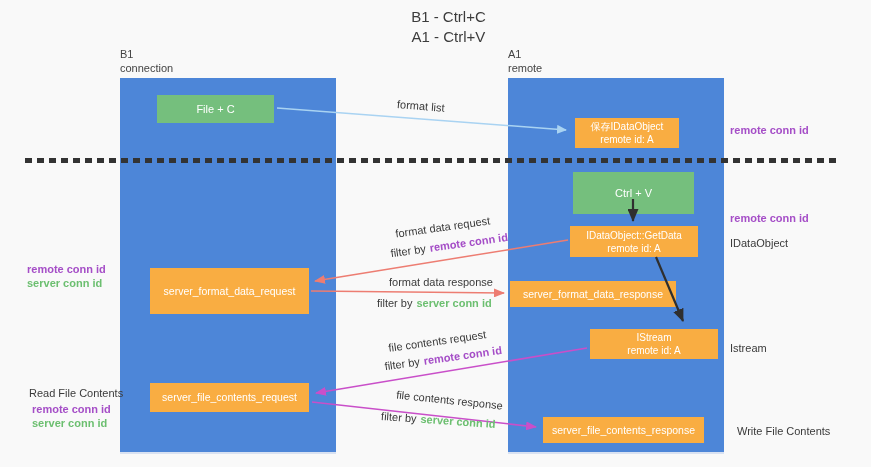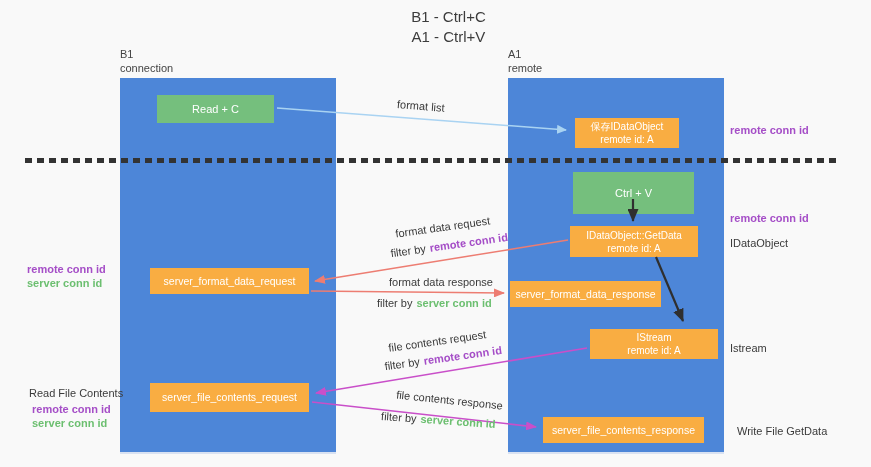--- a/index.html
+++ b/index.html
@@ -104,42 +104,42 @@
     <div>A1</div>
     <div>remote</div>
   </div>
 
   <div class="abs column" style="left:120px;"></div>
   <div class="abs column" style="left:508px;"></div>
 
   <div class="abs dashed-line"></div>
 
   <div class="abs node green" style="left:157px; top:95px;  width:117px; height:28px;">
-    <div>Read + C</div>
+    <div>File + C</div>
   </div>
 
   <div class="abs node orange" style="left:575px; top:118px; width:104px; height:30px; font-size:10px;">
     <div>保存IDataObject</div>
     <div>remote id: A</div>
   </div>
 
   <div class="abs node green" style="left:573px; top:172px; width:121px; height:42px;">
     <div>Ctrl + V</div>
   </div>
 
   <div class="abs node orange" style="left:570px; top:226px; width:128px; height:31px; font-size:10px;align-items:center;">
     <div>IDataObject::GetData</div>
     <div>remote id: A</div>
   </div>
 
-  <div class="abs node orange" style="left:150px; top:268px; width:159px; height:26px;">
+  <div class="abs node orange" style="left:150px; top:268px; width:159px; height:46px;">
     <div>server_format_data_request</div>
   </div>
 
-  <div class="abs node orange" style="left:510px; top:281px; width:151px; height:26px;">
+  <div class="abs node orange" style="left:510px; top:281px; width:166px; height:26px;">
     <div>server_format_data_response</div>
   </div>
 
   <div class="abs node orange" style="left:590px; top:329px; width:128px; height:30px; font-size:10px;">
     <div>IStream</div>
     <div>remote id: A</div>
   </div>
 
   <div class="abs node orange" style="left:543px; top:417px; width:161px; height:26px;">
     <div>server_file_contents_response</div>
@@ -202,21 +202,21 @@
     <span>file contents response</span>
   </div>
   <div class="abs arrow-label" style="left:381px; top:414px; transform:rotate(4deg);">
     <span class="pre">filter by</span><span class="greent">server conn id</span>
   </div>
 
   <div class="abs side-label purple" style="left:730px; top:123px;">remote conn id</div>
   <div class="abs side-label purple" style="left:730px; top:211px;">remote conn id</div>
   <div class="abs side-label" style="left:730px; top:236px;">IDataObject</div>
   <div class="abs side-label" style="left:730px; top:341px;">Istream</div>
-  <div class="abs side-label" style="left:737px; top:424px;">Write File GetData</div>
+  <div class="abs side-label" style="left:737px; top:424px;">Write File Contents</div>
 
   <div class="abs side-label purple" style="left:27px; top:262px;">remote conn id</div>
   <div class="abs side-label greent" style="left:27px; top:276px;">server conn id</div>
   <div class="abs side-label" style="left:29px; top:386px;">Read File Contents</div>
   <div class="abs side-label purple" style="left:32px; top:402px;">remote conn id</div>
   <div class="abs side-label greent" style="left:32px; top:416px;">server conn id</div>
 
 </div>
 
 </body></html>

